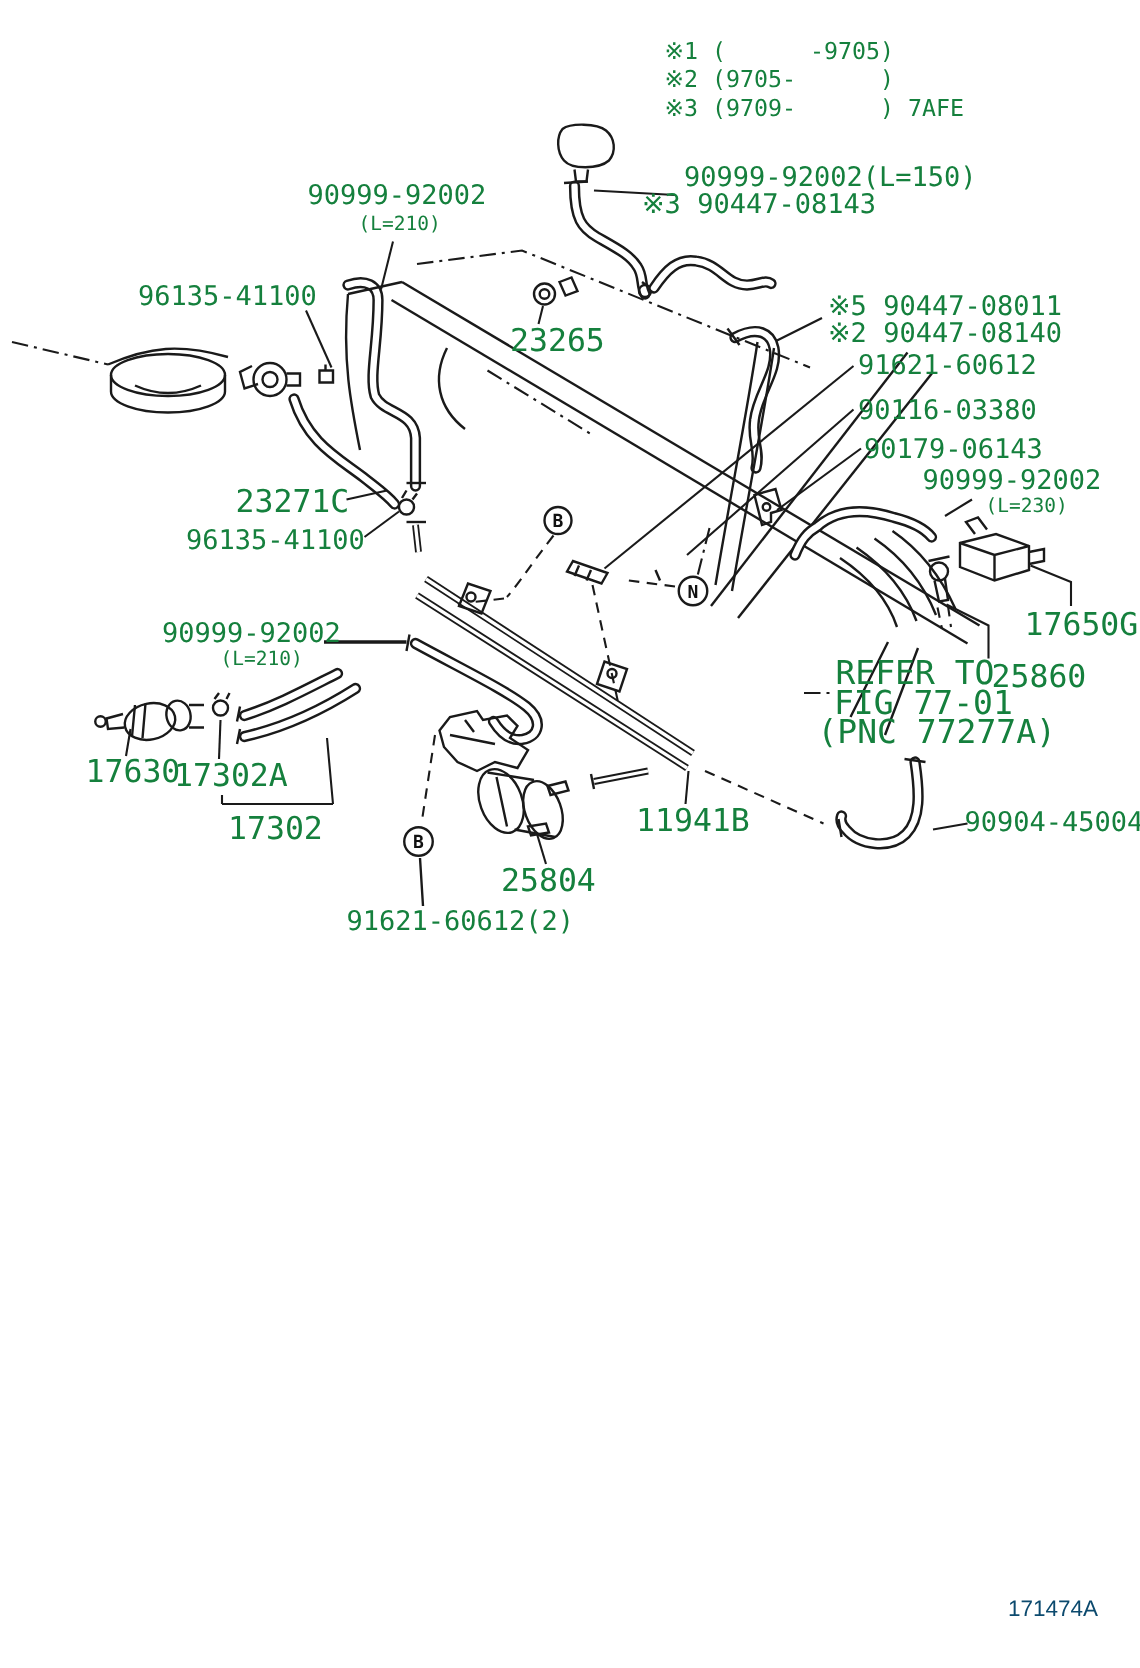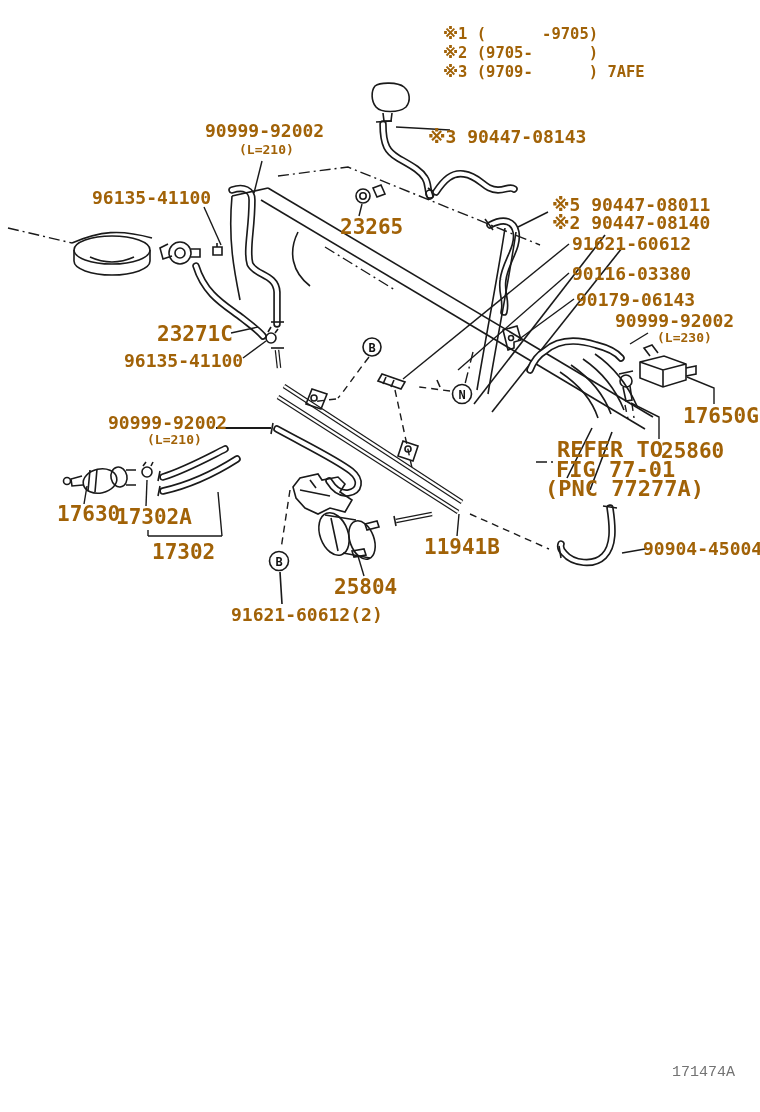--- a/index.html
+++ b/index.html
@@ -1,27 +1,27 @@
 <!DOCTYPE html>
 <html><head>
 <meta charset="utf-8">
 <style>
   html,body{margin:0;padding:0;background:#fff;}
   #canvas{position:relative;width:760px;height:1112px;background:#fff;overflow:hidden;
           font-family:"DejaVu Sans Mono","DejaVu Sans",monospace;}
   svg{position:absolute;left:0;top:0;}
   .lbl{position:absolute;font-family:"DejaVu Sans Mono","DejaVu Sans",monospace;
-       font-weight:bold;color:#a16207;white-space:pre;line-height:1;}
+       font-weight:normal;color:#15803d;white-space:pre;line-height:1;}
   .pn  {font-size:18px;}
   .big {font-size:21px;}
   .sub {font-size:13px;}
   .note{font-size:15.5px;}
   .refer{font-size:22px;}
-  .docid{font-family:Liberation Mono, monospace;font-weight:normal;
-         font-size:15px;color:#737373;}
+  .docid{font-family:Liberation Sans, sans-serif;font-weight:normal;
+         font-size:15px;color:#0c4a6e;}
   
   .ln   {stroke:#1a1a1a;stroke-width:1.6;fill:none;}
   .ld   {stroke:#1a1a1a;stroke-width:1.4;fill:none;}
   .ld2  {stroke:#1a1a1a;stroke-width:2.2;fill:none;}
   .dash {stroke:#1a1a1a;stroke-width:1.4;fill:none;stroke-dasharray:7 5;}
   .dashdot{stroke:#1a1a1a;stroke-width:1.4;fill:none;stroke-dasharray:11 4 2 4;}
   .h-out{stroke:#1a1a1a;stroke-width:7.5;fill:none;stroke-linecap:round;}
   .h-in {stroke:#ffffff;stroke-width:4.2;fill:none;stroke-linecap:round;}
   .p-out{stroke:#1a1a1a;stroke-width:4.6;fill:none;stroke-linecap:butt;}
   .p-in {stroke:#ffffff;stroke-width:2.2;fill:none;stroke-linecap:butt;}
@@ -250,20 +250,21 @@
     <g>
       <circle class="callout-circle" cx="279" cy="561" r="9.5"></circle>
       <text class="callout-text" x="279" y="565.5">B</text>
     </g>
   </svg>
 
   <div class="lbl note" style="left:443px;top:27px">※1 (      -9705)</div>
   <div class="lbl note" style="left:443px;top:46px">※2 (9705-      )</div>
   <div class="lbl note" style="left:443px;top:65px">※3 (9709-      ) 7AFE</div>
 
+  <div class="lbl pn" style="left:456px;top:110px">90999-92002(L=150)</div>
   <div class="lbl pn" style="left:428px;top:128px">※3 90447-08143</div>
 
   <div class="lbl pn" style="left:205px;top:122px">90999-92002</div>
   <div class="lbl sub" style="left:239px;top:143px">(L=210)</div>
 
   <div class="lbl pn" style="left:92px;top:189px">96135-41100</div>
   <div class="lbl big" style="left:340px;top:217px">23265</div>
 
   <div class="lbl pn" style="left:552px;top:196px">※5 90447-08011</div>
   <div class="lbl pn" style="left:552px;top:214px">※2 90447-08140</div>

